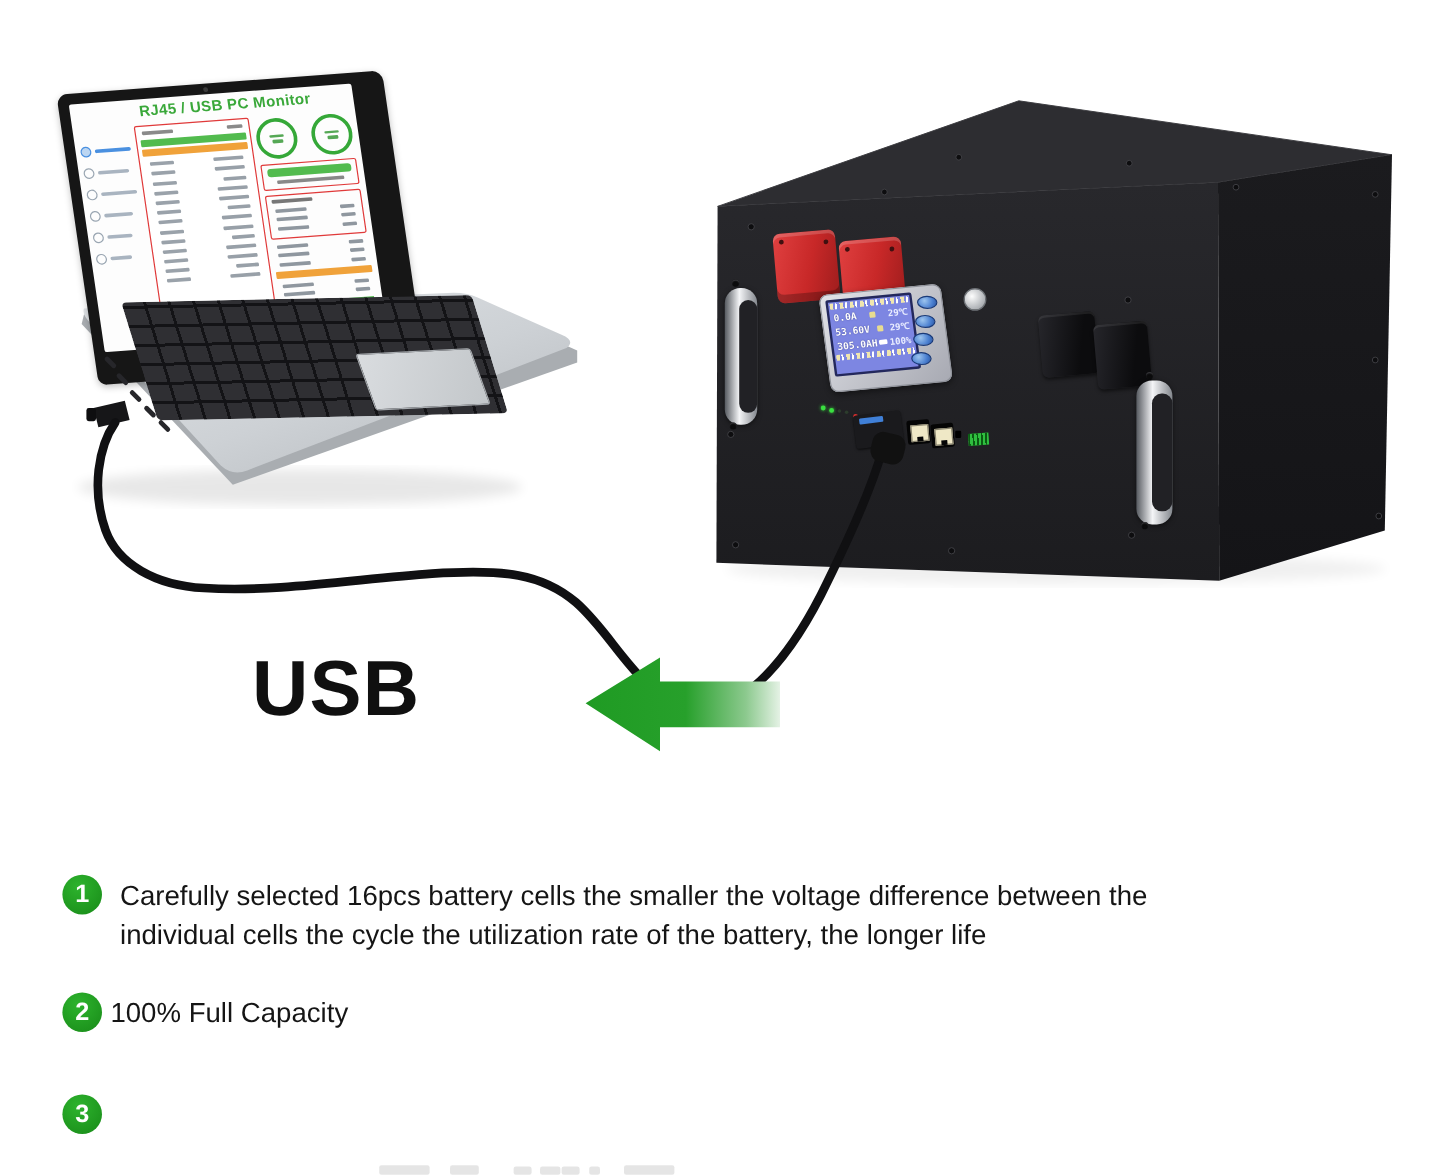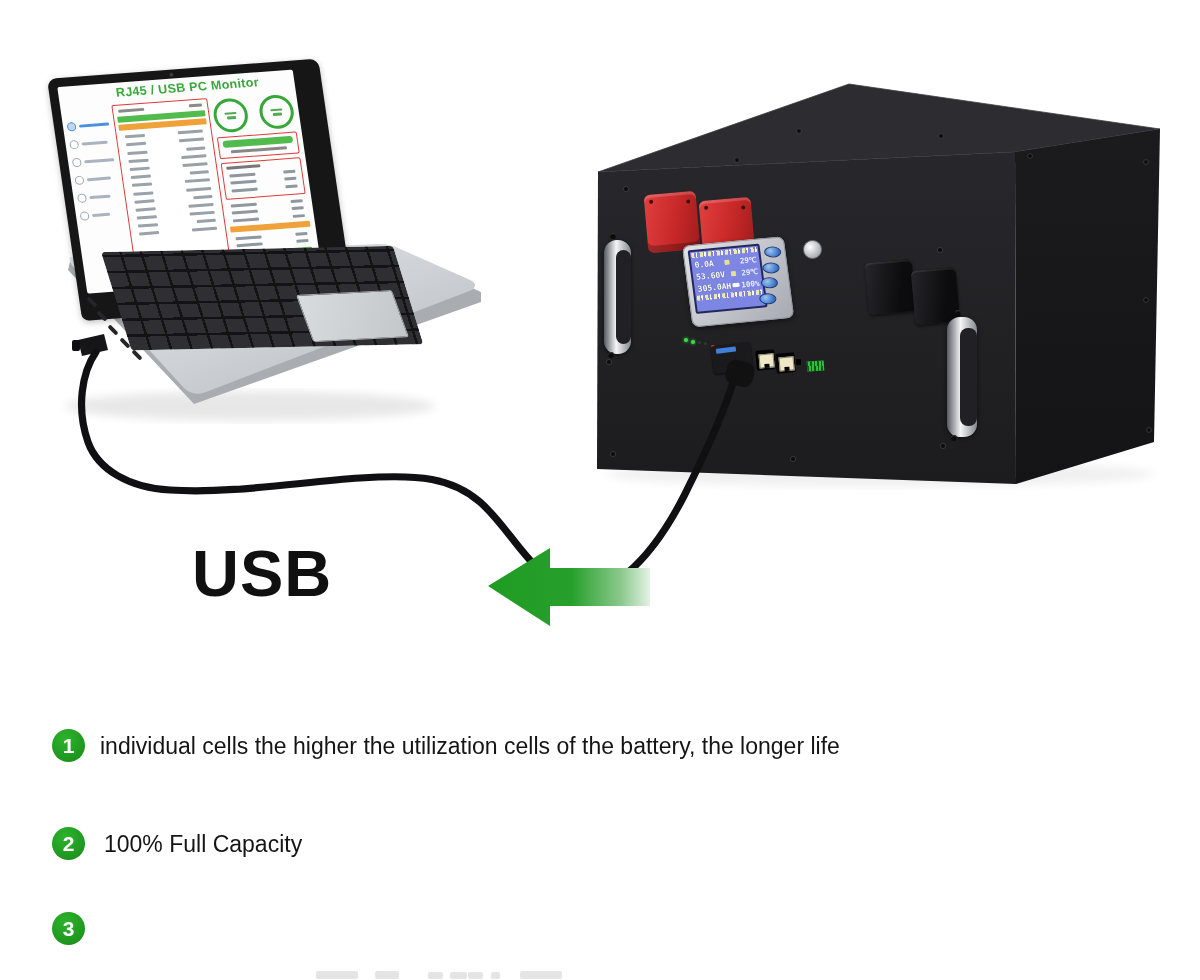--- a/index.html
+++ b/index.html
@@ -403,28 +403,29 @@
     <i style="left:12px;top:10px;width:15px;height:94px"></i>
     </div>
   <div class="handle abs" style="left:947px;top:317px;width:30px;height:120px">
     <i style="left:13px;top:11px;width:17px;height:98px"></i>
     </div>
   <div class="bolt abs" style="left:610px;top:233px"></div>
   <div class="bolt abs" style="left:608px;top:352px"></div>
   <div class="bolt abs" style="left:955px;top:310px"></div>
   <div class="bolt abs" style="left:951px;top:435px"></div>
 
-  <div class="biglabel abs" style="left:192px;top:541px">USB</div>
+  <div class="biglabel abs" style="left:210px;top:541px">USB</div>
 
   <div class="feat-badge abs" style="left:52px;top:729px">1</div>
   <div class="feat-text abs" style="left:100px;top:730px">
-    <span>individual cells the higher the utilization cells of the battery, the longer life</span>
+    <span>Carefully selected 16pcs battery cells the smaller the voltage difference between the</span>
+    <span>individual cells the cycle the utilization rate of the battery, the longer life</span>
   </div>
   <div class="feat-badge abs" style="left:52px;top:827px">2</div>
-  <div class="feat-text abs" style="left:104px;top:828px">
+  <div class="feat-text abs" style="left:92px;top:828px">
     <span>100% Full Capacity</span>
   </div>
   <div class="feat-badge abs" style="left:52px;top:912px">3</div>
 
   <div class="remnant abs" style="left:316px;top:971px;width:42px;height:8px"></div>
   <div class="remnant abs" style="left:375px;top:971px;width:24px;height:8px"></div>
   <div class="remnant abs" style="left:428px;top:972px;width:15px;height:7px"></div>
   <div class="remnant abs" style="left:450px;top:972px;width:17px;height:7px"></div>
   <div class="remnant abs" style="left:468px;top:972px;width:15px;height:7px"></div>
   <div class="remnant abs" style="left:491px;top:972px;width:9px;height:7px"></div>

